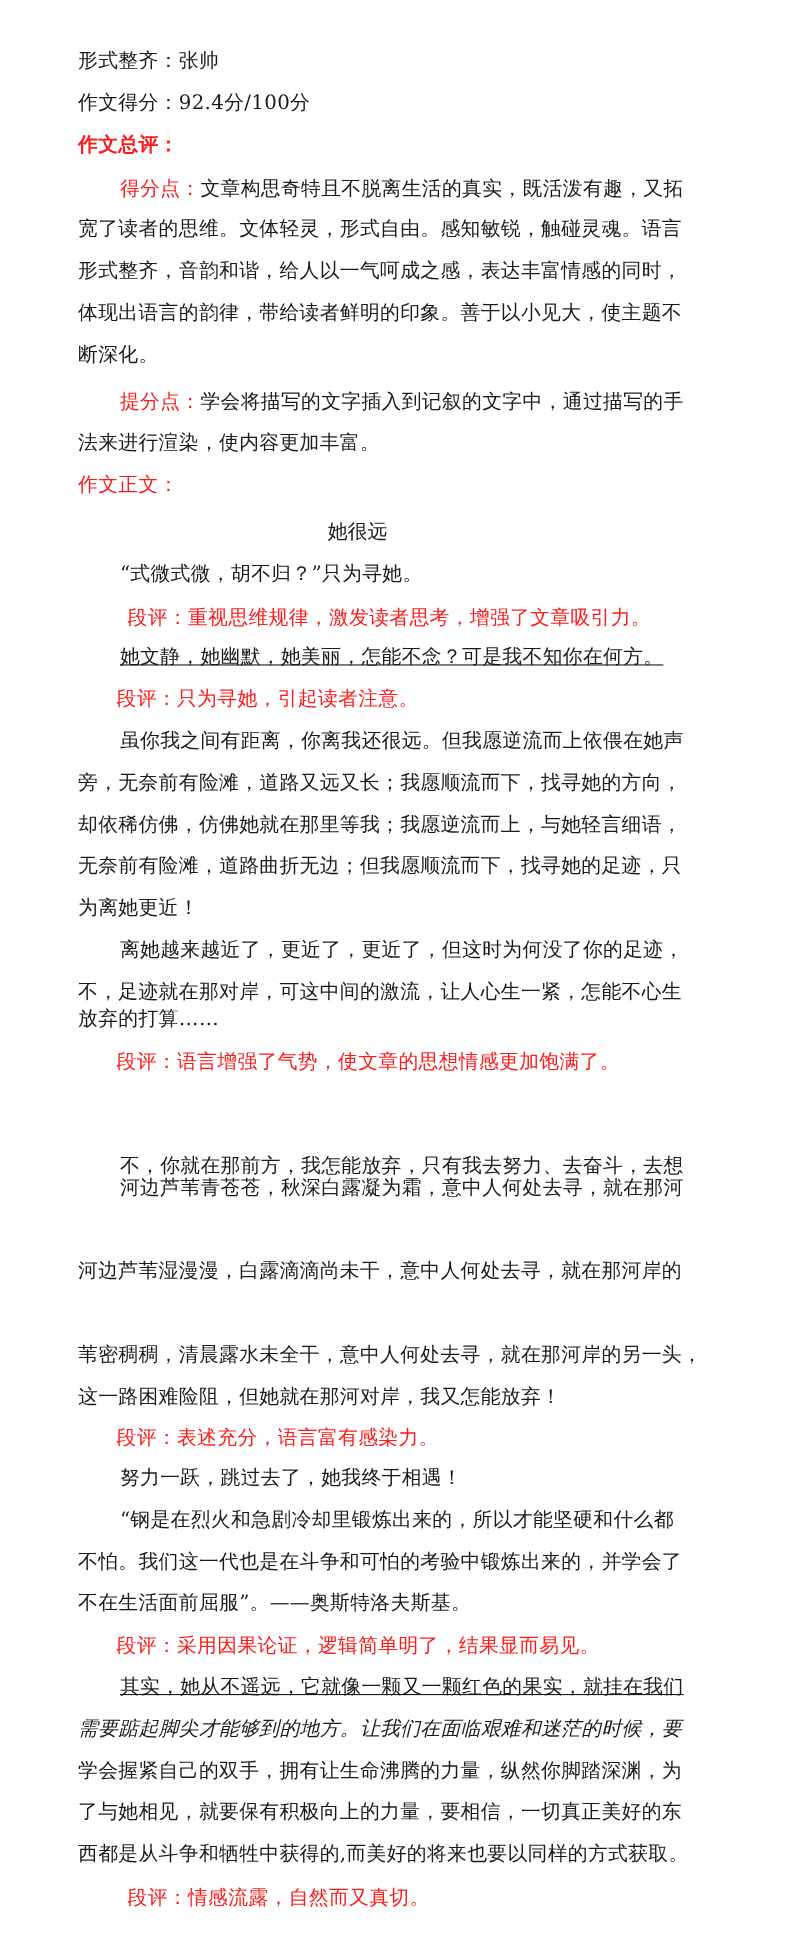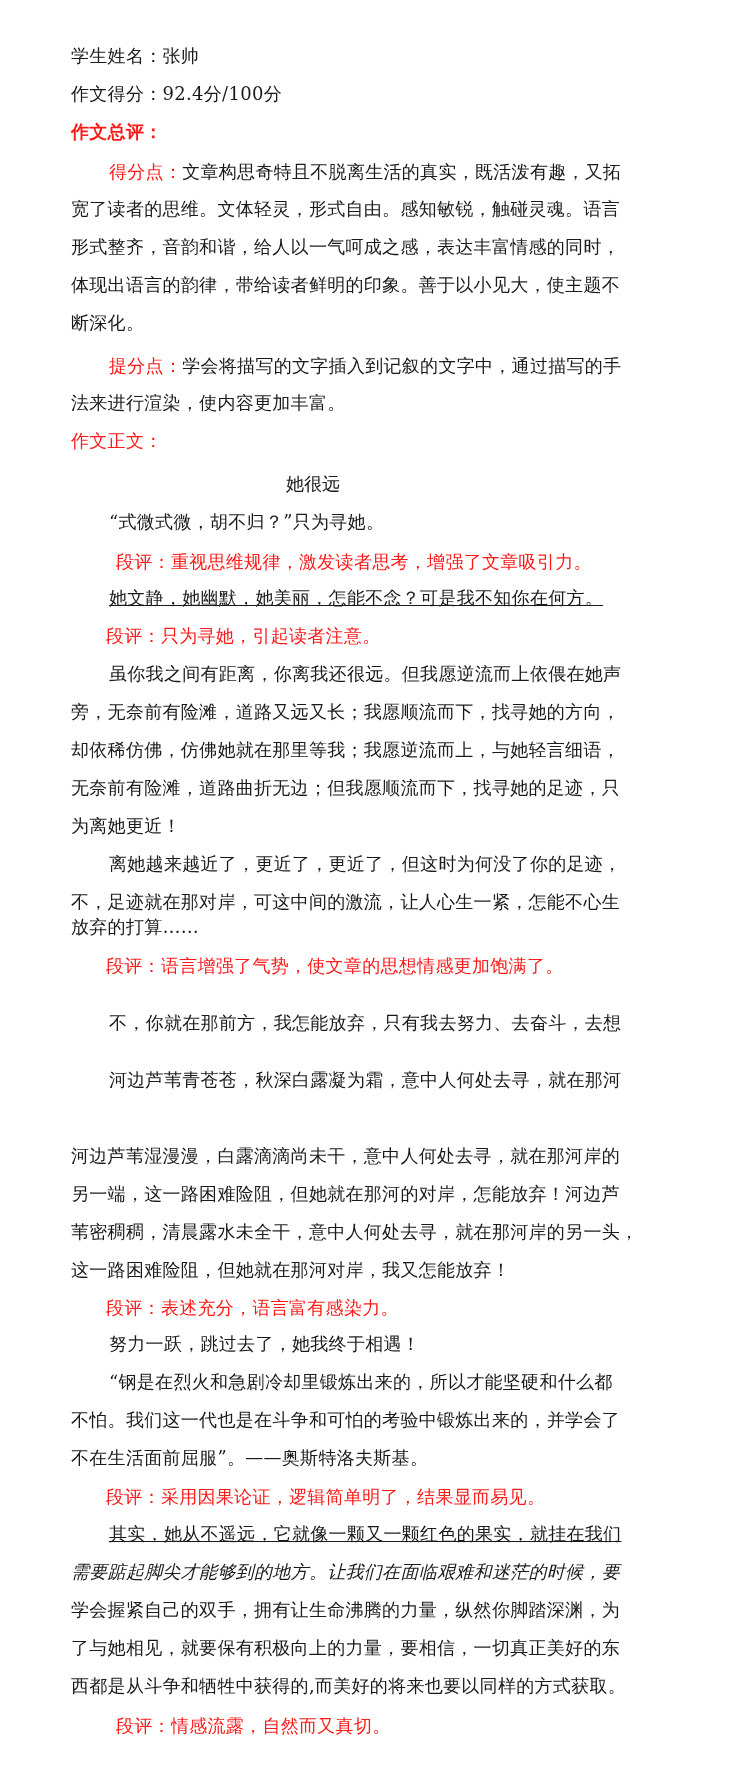--- a/index.html
+++ b/index.html
@@ -29,36 +29,36 @@
       line-height: 24px;
       white-space: nowrap;
       letter-spacing: 0.3px;
     }
     .red { color: #ff1a1a; }
     .indent1 { left: 109px; }
     .indent2 { left: 106px; }
     .indent3 { left: 116px; }
     .title {
       position: absolute;
-      left: 0;
+      left: 12px;
       width: 620px;
       text-align: center;
       font-size: 18px;
       line-height: 24px;
       padding-left: 0;
     }
     .title span { position: relative; left: 3px; }
   </style>
 </head>
 <body>
 
 <div class="page">
 
   <div class="line" style="top:44px;">
-    <span>学生姓名：</span><span>张帅</span>
+    <span>形式整齐：</span><span>张帅</span>
   </div>
   <div class="line" style="top:82px;">
     <span>作文得分：</span><span>92.4分/100分</span>
   </div>
 
   <div class="line red" style="top:120px;font-weight:bold;">作文总评：</div>
 
   <div class="line indent1" style="top:160px;">
     <span class="red">得分点：</span><span>文章构思奇特且不脱离生活的真实，既活泼有趣，又拓</span>
   </div>
@@ -86,25 +86,24 @@
   <div class="line" style="top:738px;">却依稀仿佛，仿佛她就在那里等我；我愿逆流而上，与她轻言细语，</div>
   <div class="line" style="top:776px;">无奈前有险滩，道路曲折无边；但我愿顺流而下，找寻她的足迹，只</div>
   <div class="line" style="top:814px;">为离她更近！</div>
 
   <div class="line indent1" style="top:852px;">离她越来越近了，更近了，更近了，但这时为何没了你的足迹，</div>
   <div class="line" style="top:890px;">不，足迹就在那对岸，可这中间的激流，让人心生一紧，怎能不心生</div>
   <div class="line" style="top:915px;">放弃的打算……</div>
 
   <div class="line red indent2" style="top:954px;">段评：语言增强了气势，使文章的思想情感更加饱满了。</div>
 
-  <div class="line indent1" style="top:1011px;text-align:center;">不，你就在那前方，我怎能放弃，只有我去努力、去奋斗，去想</div>
+  <div class="line indent1" style="top:1048px;text-align:center;">不，你就在那前方，我怎能放弃，只有我去努力、去奋斗，去想</div>
 
   <div class="line indent1" style="top:1068px;">河边芦苇青苍苍，秋深白露凝为霜，意中人何处去寻，就在那河</div>
   <div class="line" style="top:1144px;">河边芦苇湿漫漫，白露滴滴尚未干，意中人何处去寻，就在那河岸的</div>
-  <div class="line" style="top:1182px;">另一端，这一路困难险阻，但她就在那河的对岸，怎能放弃！河边芦</div>
   <div class="line" style="top:1220px;">苇密稠稠，清晨露水未全干，意中人何处去寻，就在那河岸的另一头，</div>
   <div class="line" style="top:1258px;">这一路困难险阻，但她就在那河对岸，我又怎能放弃！</div>
 
   <div class="line red indent2" style="top:1296px;">段评：表述充分，语言富有感染力。</div>
 
   <div class="line indent1" style="top:1332px;">努力一跃，跳过去了，她我终于相遇！</div>
 
   <div class="line indent1" style="top:1370px;">“钢是在烈火和急剧冷却里锻炼出来的，所以才能坚硬和什么都</div>
   <div class="line" style="top:1408px;">不怕。我们这一代也是在斗争和可怕的考验中锻炼出来的，并学会了</div>
   <div class="line" style="top:1446px;">不在生活面前屈服”。——奥斯特洛夫斯基。</div>

